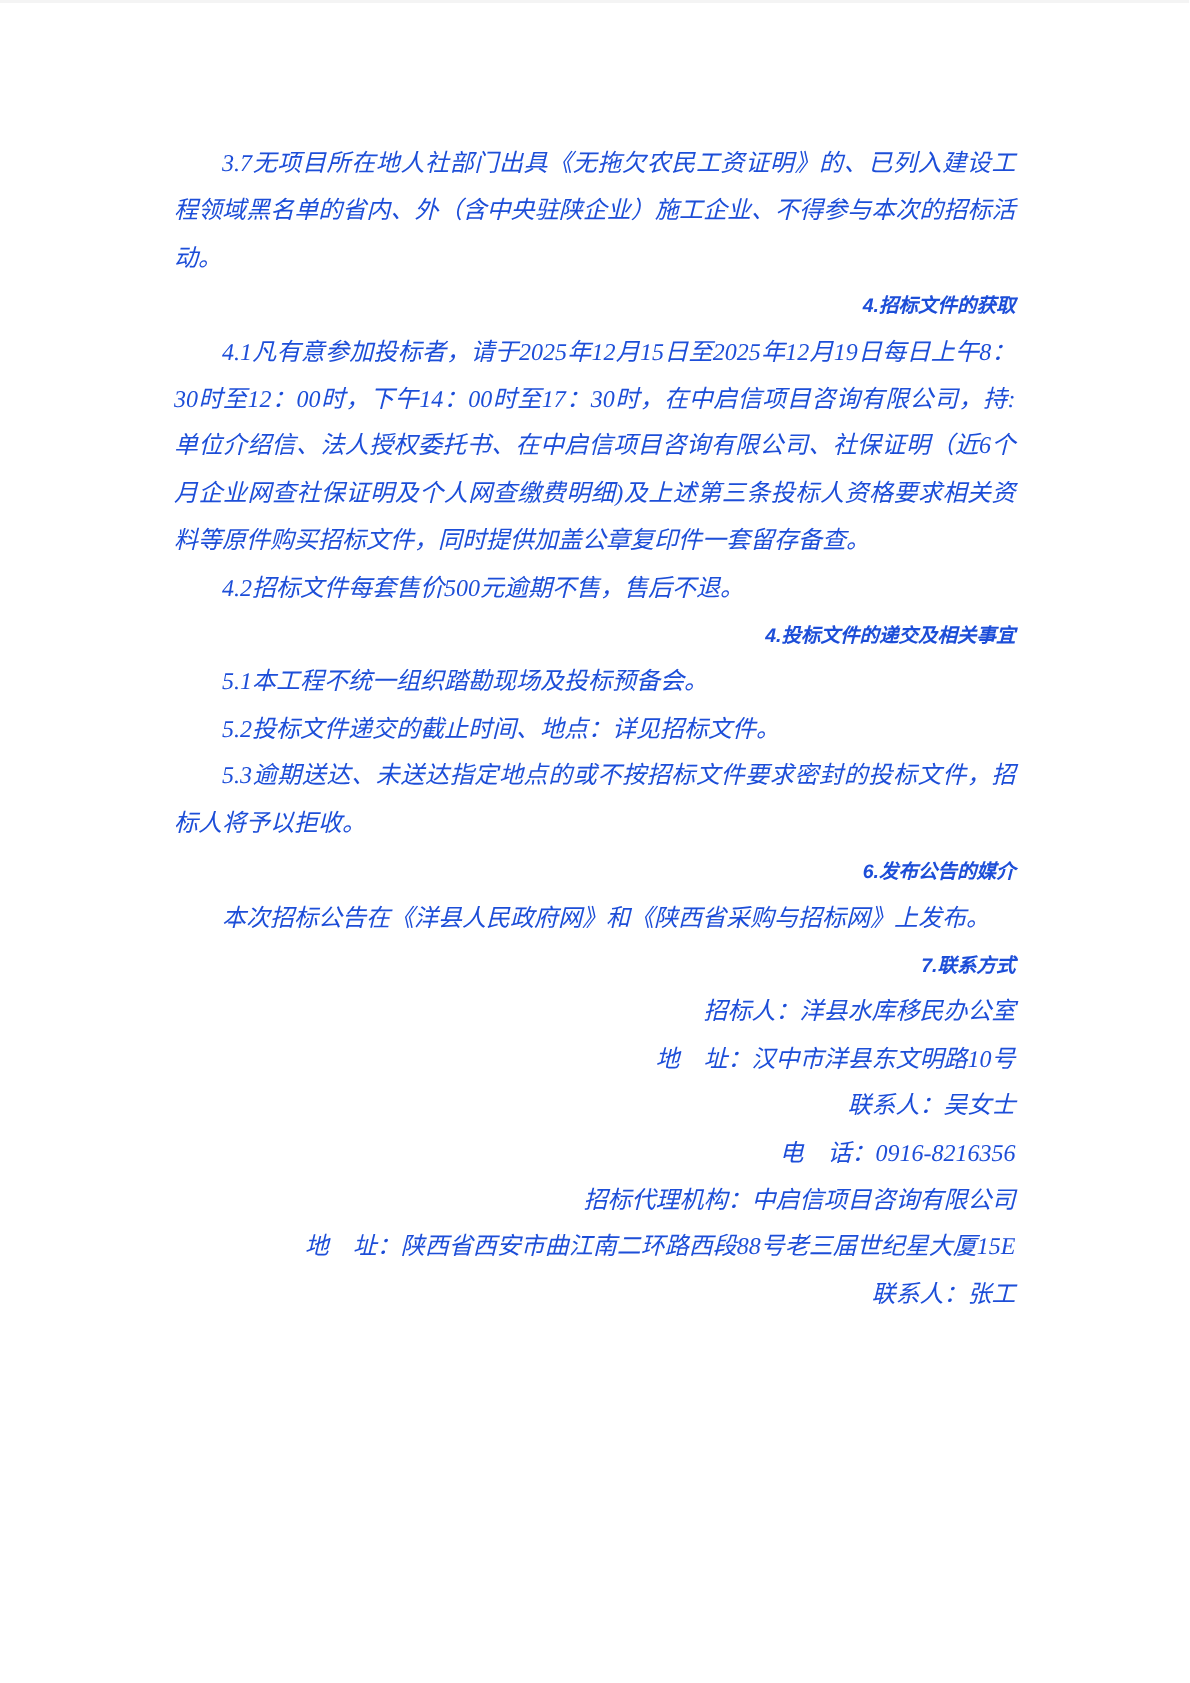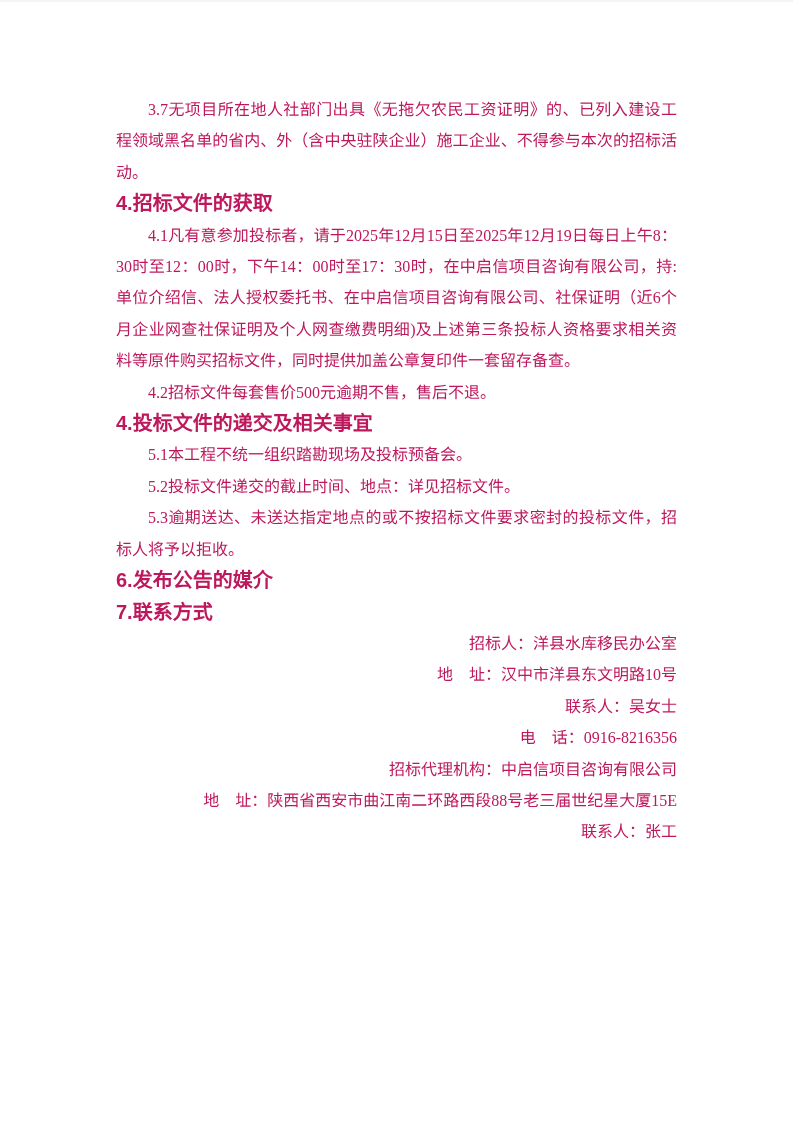--- a/index.html
+++ b/index.html
@@ -6,22 +6,23 @@
     margin: 0;
     padding: 0;
     background: #ffffff;
   }
   .page {
     position: relative;
     width: 793px;
     height: 1122px;
     background: #ffffff;
     overflow: hidden;
-    color: #be185d;
+    color: #1d4ed8;
     font-family: "Liberation Serif", "DejaVu Serif", serif;
+    font-style: italic;
   }
   .top-edge {
     position: absolute;
     top: 0; left: 0; right: 0;
     height: 2px;
     background: #f4f4f4;
   }
   .content {
     position: absolute;
     top: 94px;
@@ -38,22 +39,22 @@
   .para {
     text-indent: 2em;
   }
   .contact-line {
     text-indent: 2em;
     text-align: right;
   }
   .heading {
     font-family: "Liberation Sans", "DejaVu Sans", sans-serif;
     font-weight: 700;
-    font-size: 20px;
-    text-align: left;
+    font-size: 13px;
+    text-align: right;
   }
 </style>
 </head>
 <body>
 
 <div class="page">
   <div class="top-edge"></div>
 
   <main class="content">
     <p class="para">3.7无项目所在地人社部门出具《无拖欠农民工资证明》的、已列入建设工程领域黑名单的省内、外（含中央驻陕企业）施工企业、不得参与本次的招标活动。</p>
@@ -61,20 +62,21 @@
     <h2 class="heading">4.招标文件的获取</h2>
     <p class="para">4.1凡有意参加投标者，请于2025年12月15日至2025年12月19日每日上午8：30时至12：00时，下午14：00时至17：30时，在中启信项目咨询有限公司，持:单位介绍信、法人授权委托书、在中启信项目咨询有限公司、社保证明（近6个月企业网查社保证明及个人网查缴费明细)及上述第三条投标人资格要求相关资料等原件购买招标文件，同时提供加盖公章复印件一套留存备查。</p>
     <p class="para">4.2招标文件每套售价500元逾期不售，售后不退。</p>
 
     <h2 class="heading">4.投标文件的递交及相关事宜</h2>
     <p class="para">5.1本工程不统一组织踏勘现场及投标预备会。</p>
     <p class="para">5.2投标文件递交的截止时间、地点：详见招标文件。</p>
     <p class="para">5.3逾期送达、未送达指定地点的或不按招标文件要求密封的投标文件，招标人将予以拒收。</p>
 
     <h2 class="heading">6.发布公告的媒介</h2>
+    <p class="para">本次招标公告在《洋县人民政府网》和《陕西省采购与招标网》上发布。</p>
 
     <h2 class="heading">7.联系方式</h2>
     <p class="contact-line">招标人：洋县水库移民办公室</p>
     <p class="contact-line">地　址：汉中市洋县东文明路10号</p>
     <p class="contact-line">联系人：吴女士</p>
     <p class="contact-line">电　话：0916-8216356</p>
     <p class="contact-line">招标代理机构：中启信项目咨询有限公司</p>
     <p class="contact-line">地　址：陕西省西安市曲江南二环路西段88号老三届世纪星大厦15E</p>
     <p class="contact-line">联系人：张工</p>
   </main>

